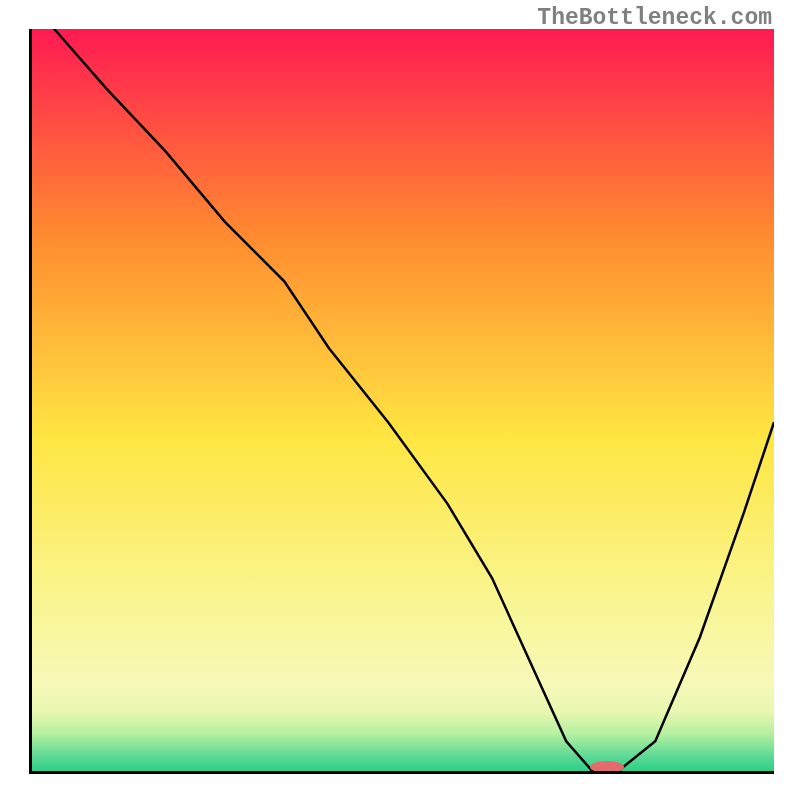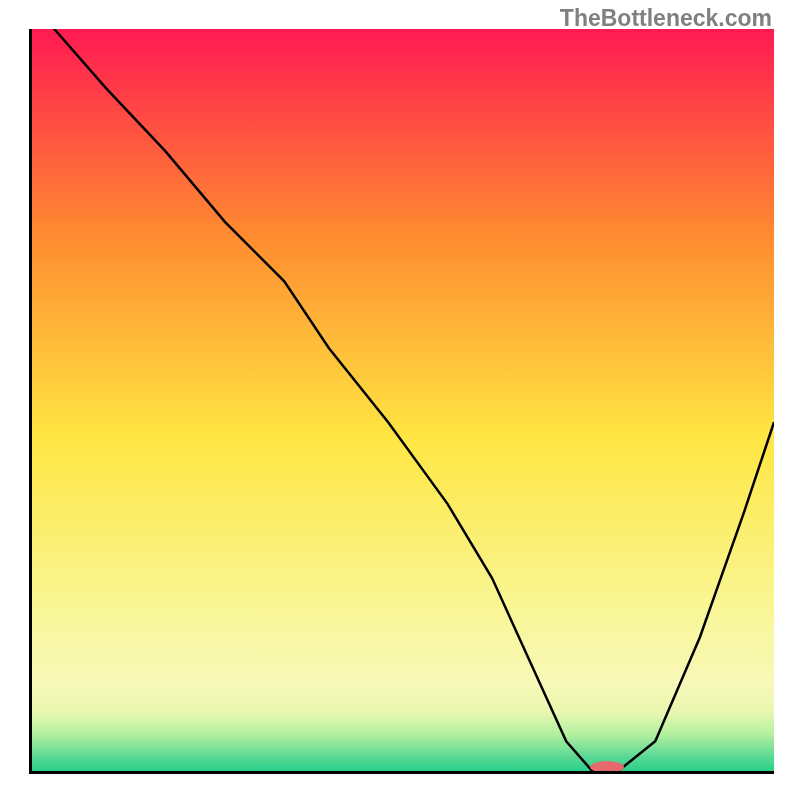--- a/index.html
+++ b/index.html
@@ -22,21 +22,21 @@
     border-right: none;
     overflow: hidden;
   }
   #watermark {
     position: absolute;
     top: 5px;
     right: 28px;
     color: #808080;
     font-size: 23px;
     font-weight: bold;
-    font-family: Liberation Sans, sans-serif;
+    font-family: Liberation Mono, monospace;
   }
   svg {
     display: block;
   }
   .curve {
     fill: none;
     stroke: #000;
     stroke-width: 2.5px;
   }
   .marker {

